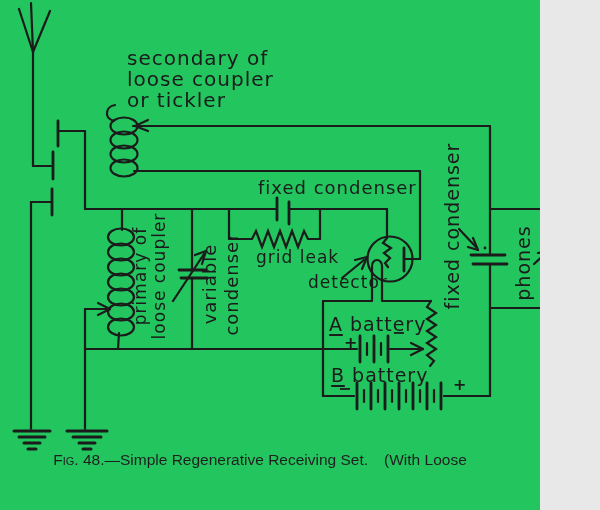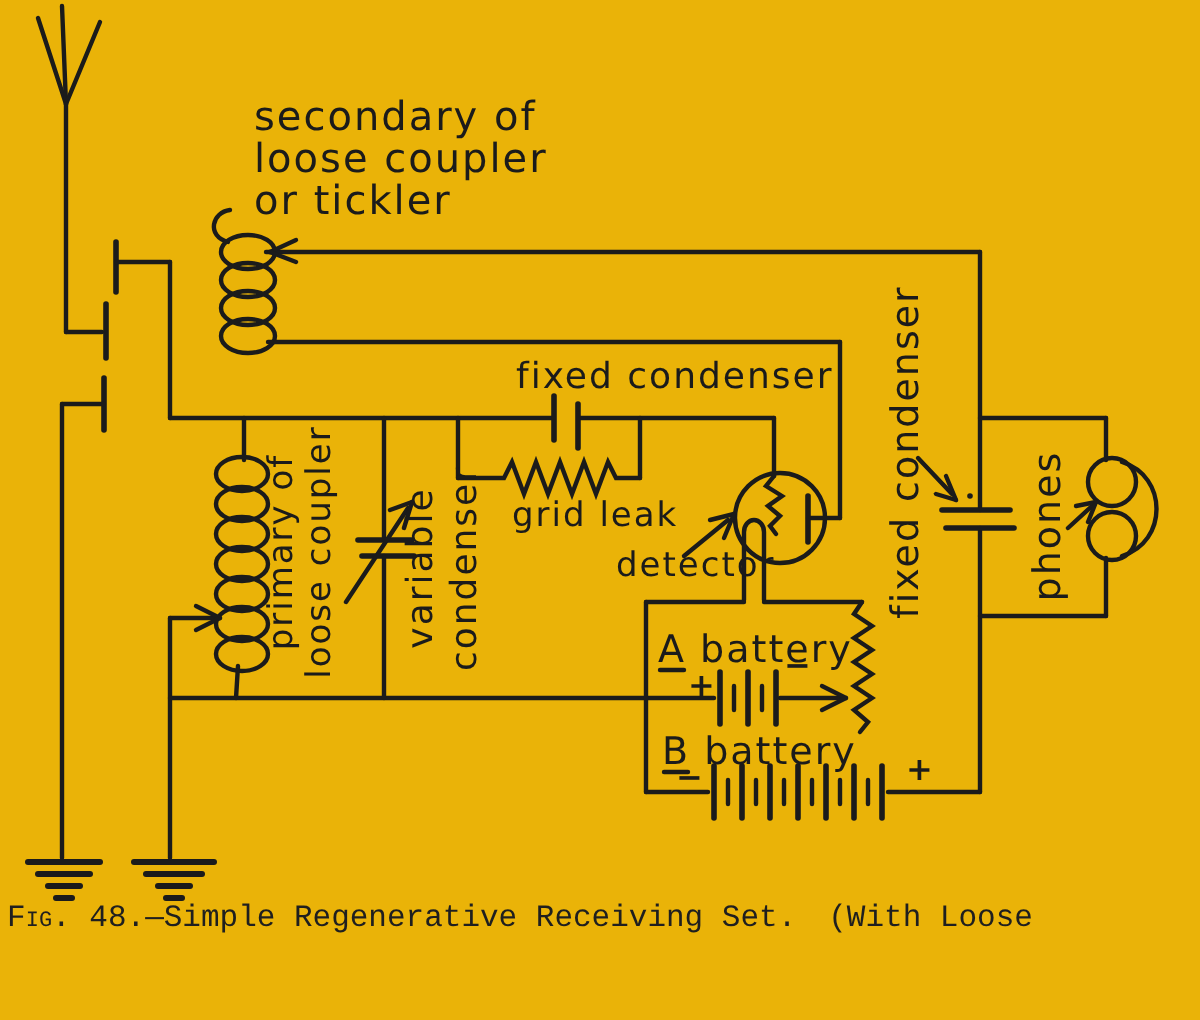--- a/index.html
+++ b/index.html
@@ -1,22 +1,22 @@
 <!DOCTYPE html>
 <html><head>
 <meta charset="utf-8">
 <style>
   html,body{margin:0;padding:0;background:#e8e8e8;}
-  .stage{position:relative;width:600px;height:510px;background:#eab308;overflow:hidden;
+  .stage{position:relative;width:540px;height:510px;background:#22c55e;overflow:hidden;
          font-family:"DejaVu Sans", sans-serif;}
   svg{position:absolute;left:0;top:0;}
   svg text{font-family:"DejaVu Sans", sans-serif;fill:#1b1b1b;}
   .hand{letter-spacing:1px;}
   .caption{position:absolute;left:0;top:449px;width:520px;text-align:center;
-           font-family:Liberation Mono, monospace;font-size:15.5px;color:#1f1f1f;line-height:1.4;}
+           font-family:Liberation Sans, sans-serif;font-size:15.5px;color:#1f1f1f;line-height:1.4;}
   .caption .fig{font-variant:small-caps;}
   .caption .paren{margin-left:16px;}
 </style>
 </head>
 <body>
 
 <div class="stage">
 <svg width="600" height="510" viewBox="0 0 600 510">
   <g stroke="#1b1b1b" stroke-width="2.2" stroke-linecap="round" fill="none">
 

